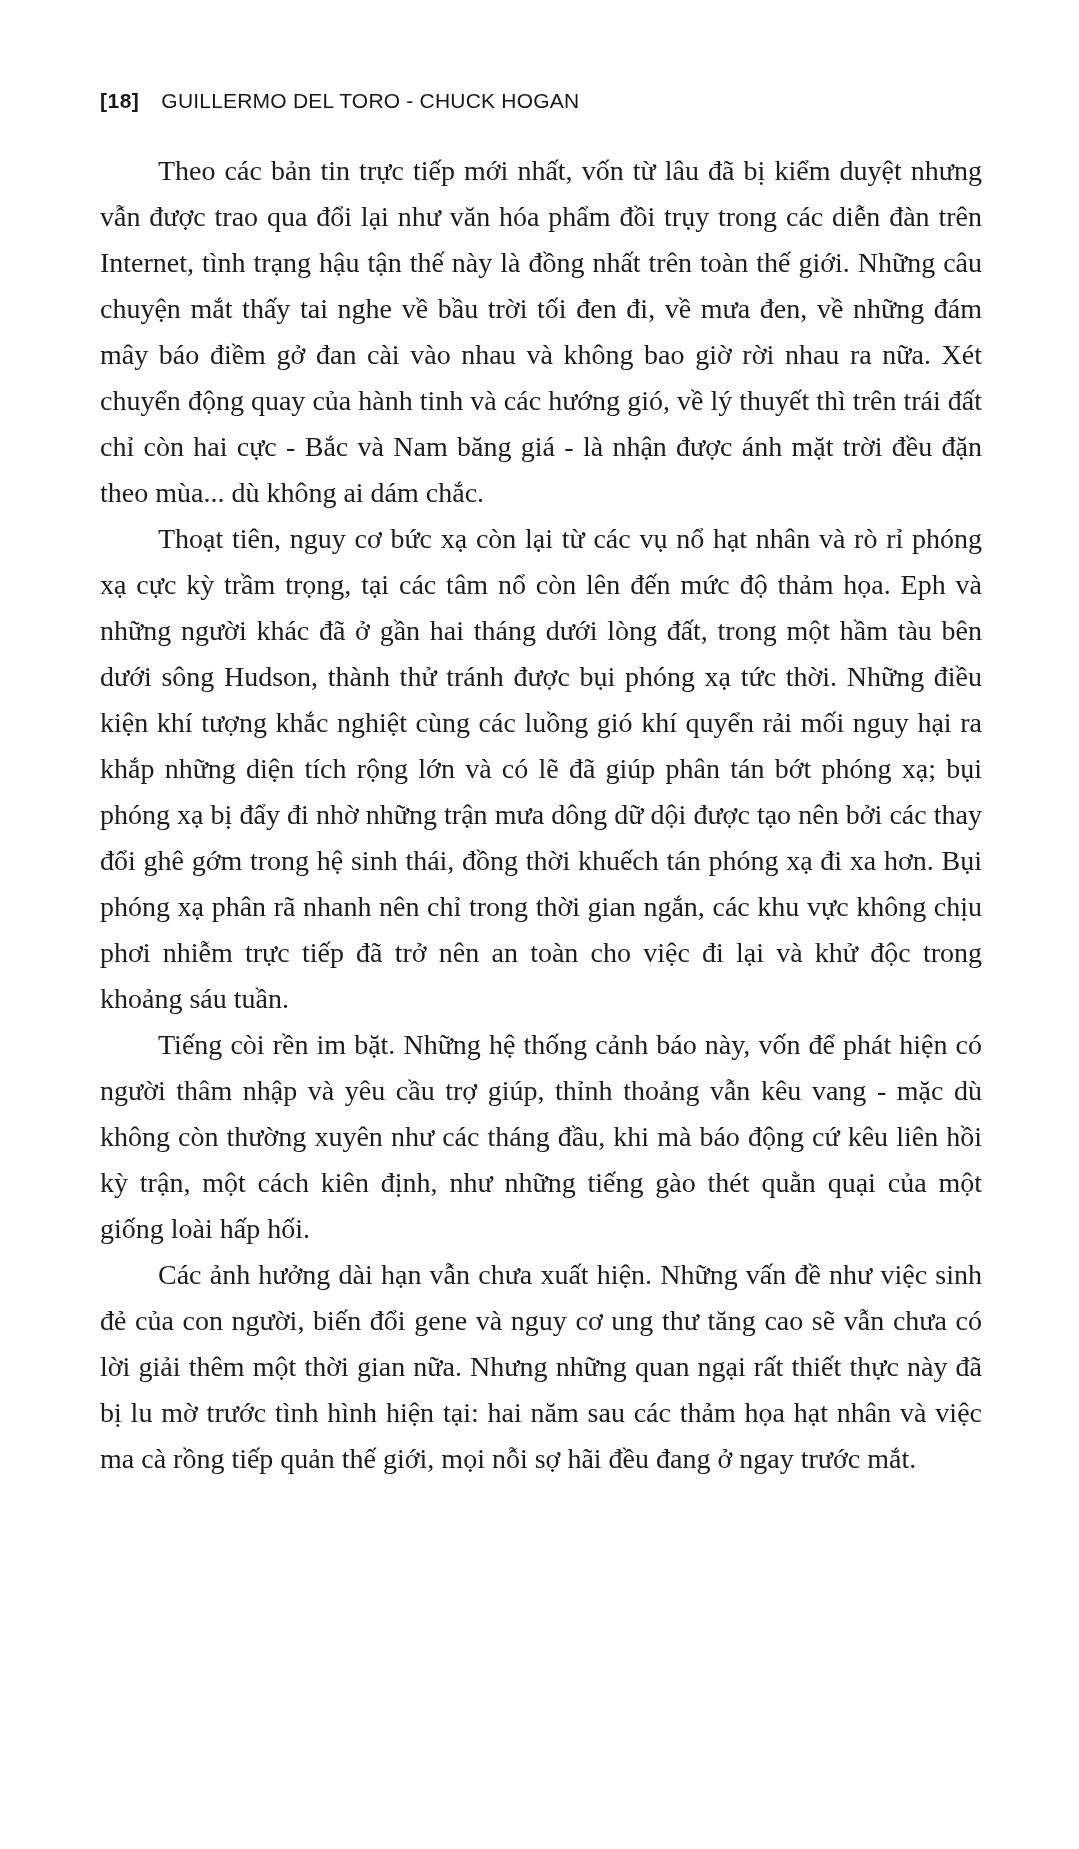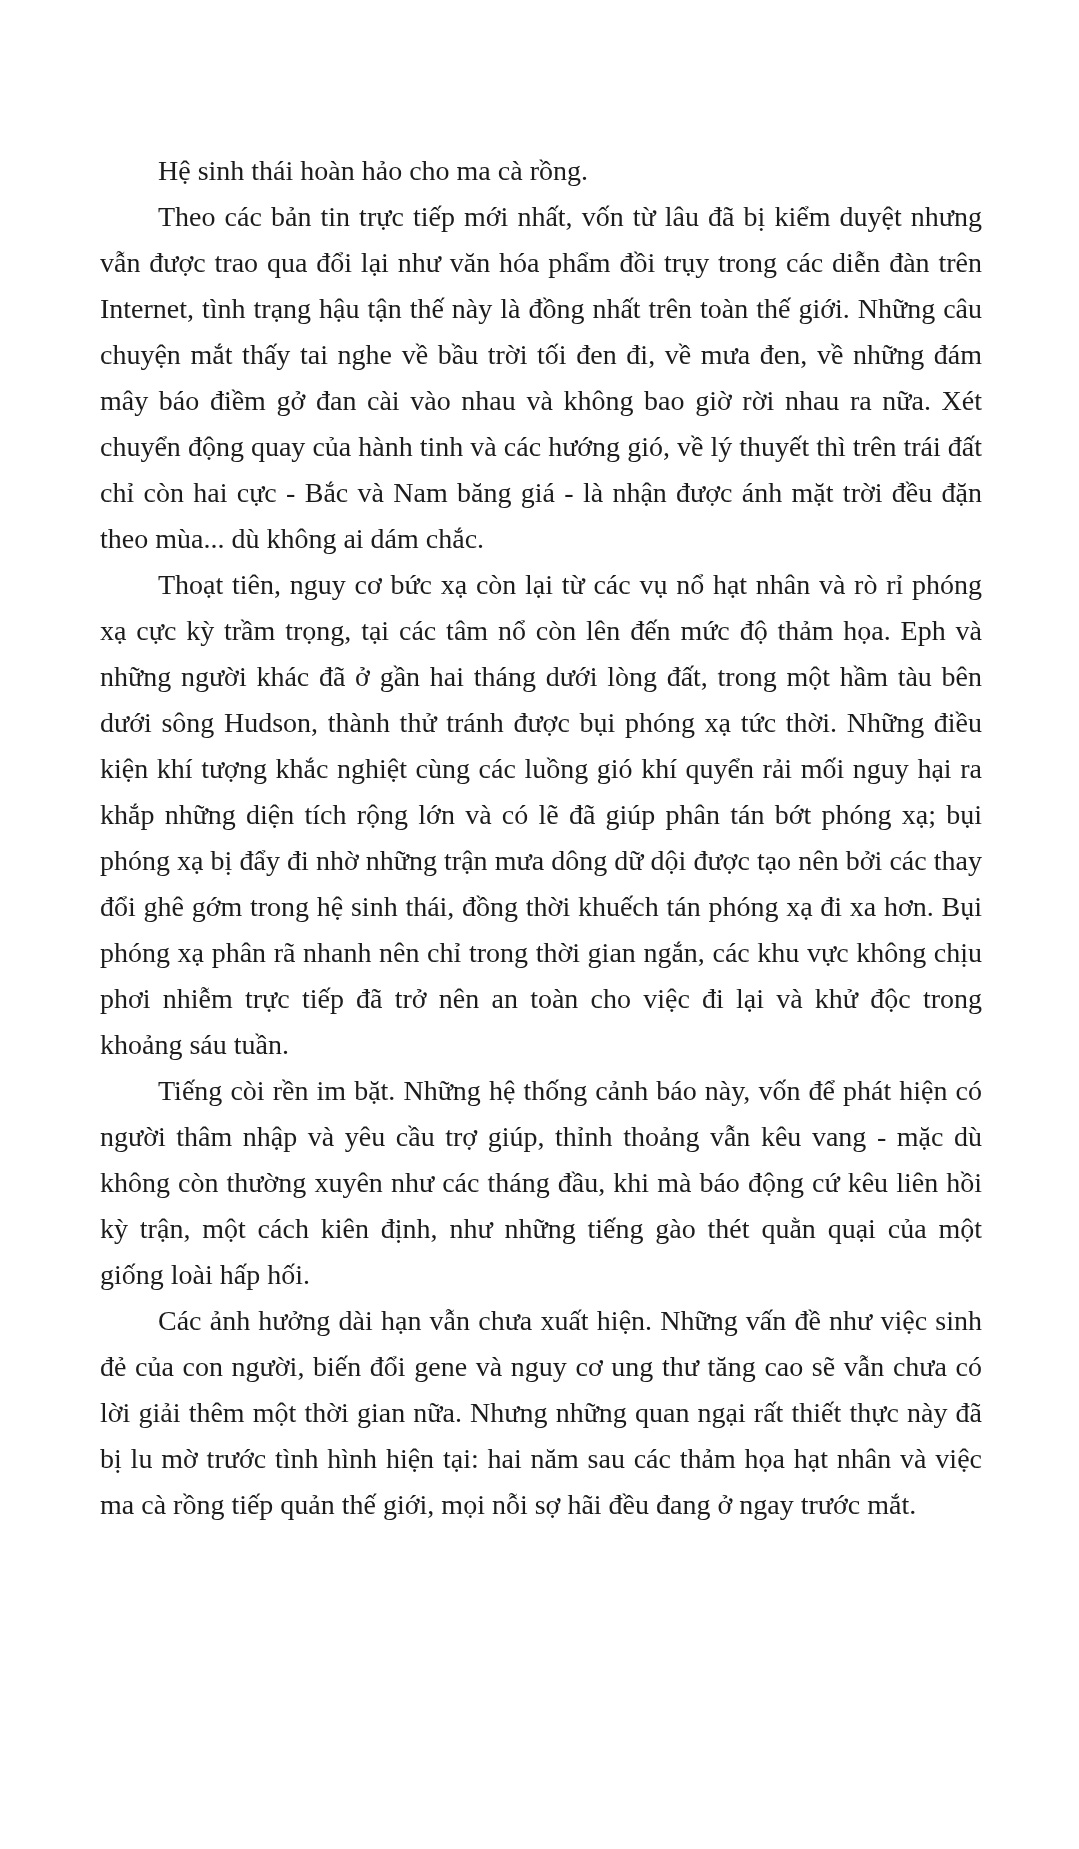--- a/index.html
+++ b/index.html
@@ -50,21 +50,23 @@
     text-align: justify;
     text-indent: 58px;
     text-justify: inter-word;
     color: #1c1c1c;
   }
 </style>
 </head>
 <body>
 
 <div class="page">
+  <div class="header">
+    <span class="pagenum">[18]</span><span class="authors">GUILLERMO DEL TORO - CHUCK HOGAN</span>
+  </div>
 
   <div class="body-text">
-    <p>Hệ sinh thái hoàn hảo cho ma cà rồng.</p>
     <p>Theo các bản tin trực tiếp mới nhất, vốn từ lâu đã bị kiểm duyệt nhưng vẫn được trao qua đổi lại như văn hóa phẩm đồi trụy trong các diễn đàn trên Internet, tình trạng hậu tận thế này là đồng nhất trên toàn thế giới. Những câu chuyện mắt thấy tai nghe về bầu trời tối đen đi, về mưa đen, về những đám mây báo điềm gở đan cài vào nhau và không bao giờ rời nhau ra nữa. Xét chuyển động quay của hành tinh và các hướng gió, về lý thuyết thì trên trái đất chỉ còn hai cực - Bắc và Nam băng giá - là nhận được ánh mặt trời đều đặn theo mùa... dù không ai dám chắc.</p>
     <p>Thoạt tiên, nguy cơ bức xạ còn lại từ các vụ nổ hạt nhân và rò rỉ phóng xạ cực kỳ trầm trọng, tại các tâm nổ còn lên đến mức độ thảm họa. Eph và những người khác đã ở gần hai tháng dưới lòng đất, trong một hầm tàu bên dưới sông Hudson, thành thử tránh được bụi phóng xạ tức thời. Những điều kiện khí tượng khắc nghiệt cùng các luồng gió khí quyển rải mối nguy hại ra khắp những diện tích rộng lớn và có lẽ đã giúp phân tán bớt phóng xạ; bụi phóng xạ bị đẩy đi nhờ những trận mưa dông dữ dội được tạo nên bởi các thay đổi ghê gớm trong hệ sinh thái, đồng thời khuếch tán phóng xạ đi xa hơn. Bụi phóng xạ phân rã nhanh nên chỉ trong thời gian ngắn, các khu vực không chịu phơi nhiễm trực tiếp đã trở nên an toàn cho việc đi lại và khử độc trong khoảng sáu tuần.</p>
     <p>Tiếng còi rền im bặt. Những hệ thống cảnh báo này, vốn để phát hiện có người thâm nhập và yêu cầu trợ giúp, thỉnh thoảng vẫn kêu vang - mặc dù không còn thường xuyên như các tháng đầu, khi mà báo động cứ kêu liên hồi kỳ trận, một cách kiên định, như những tiếng gào thét quằn quại của một giống loài hấp hối.</p>
     <p>Các ảnh hưởng dài hạn vẫn chưa xuất hiện. Những vấn đề như việc sinh đẻ của con người, biến đổi gene và nguy cơ ung thư tăng cao sẽ vẫn chưa có lời giải thêm một thời gian nữa. Nhưng những quan ngại rất thiết thực này đã bị lu mờ trước tình hình hiện tại: hai năm sau các thảm họa hạt nhân và việc ma cà rồng tiếp quản thế giới, mọi nỗi sợ hãi đều đang ở ngay trước mắt.</p>
   </div>
 </div>
 
 </body></html>

